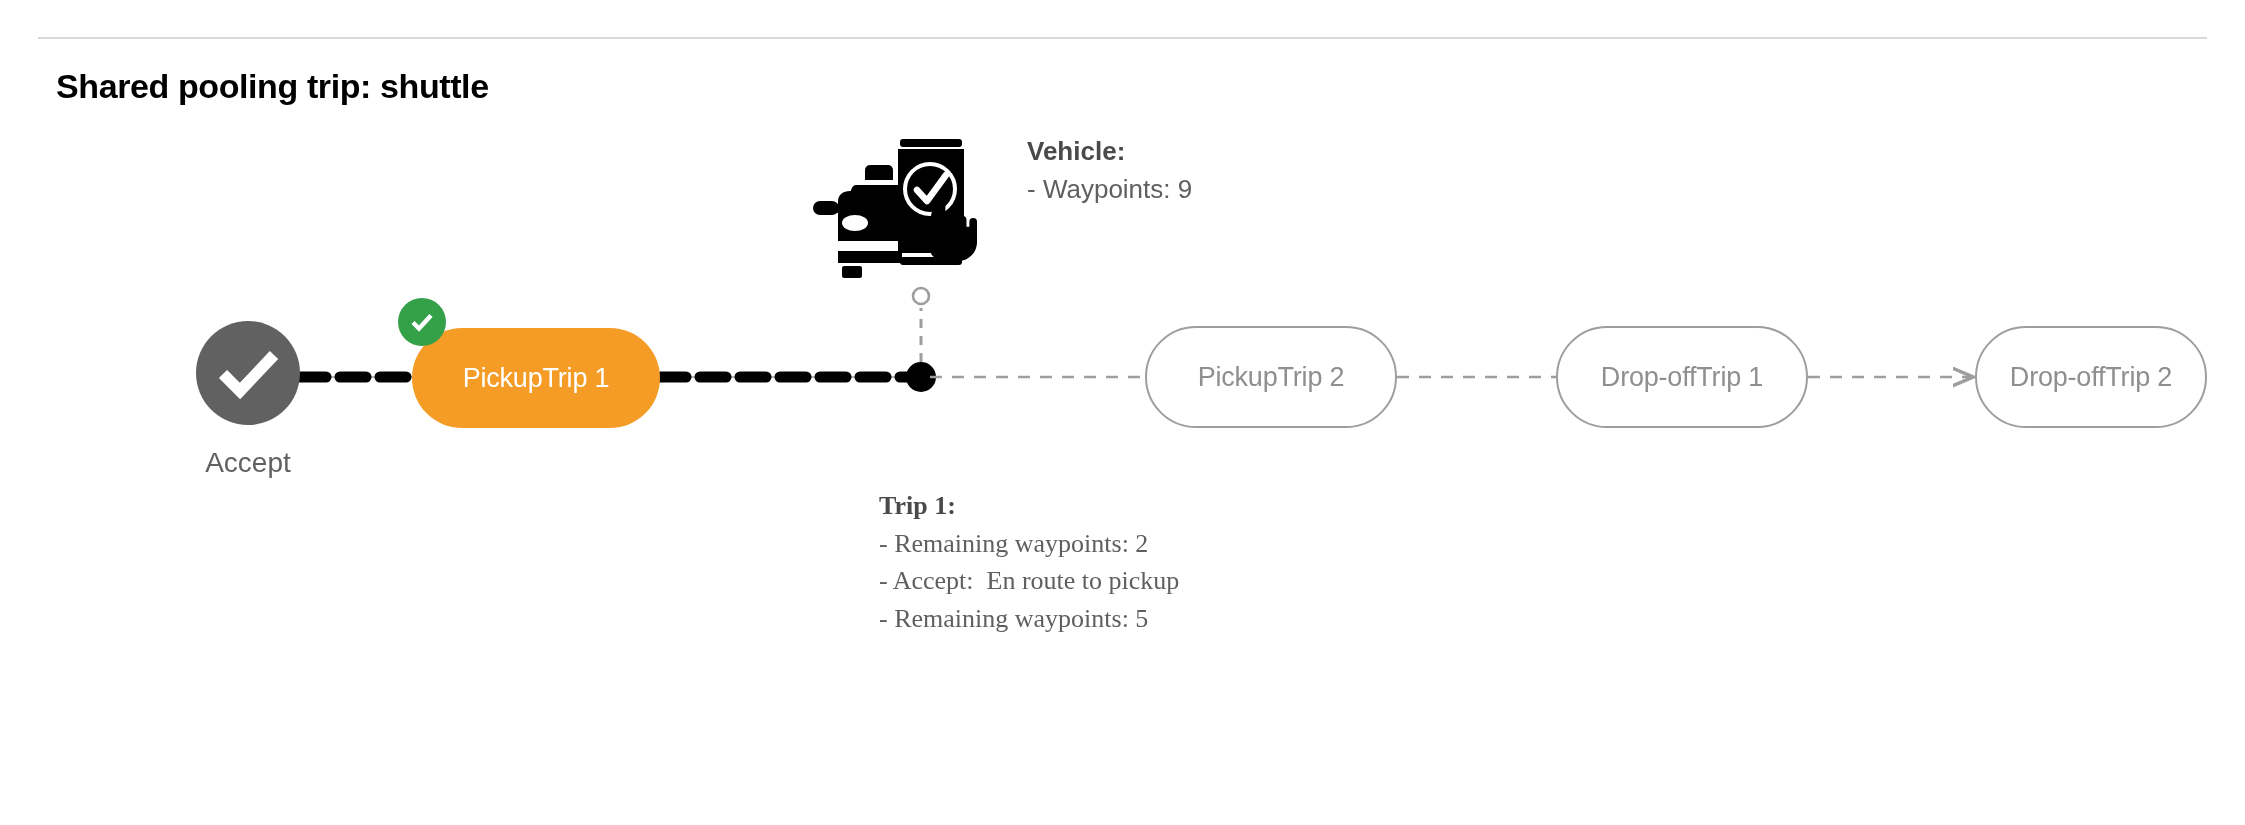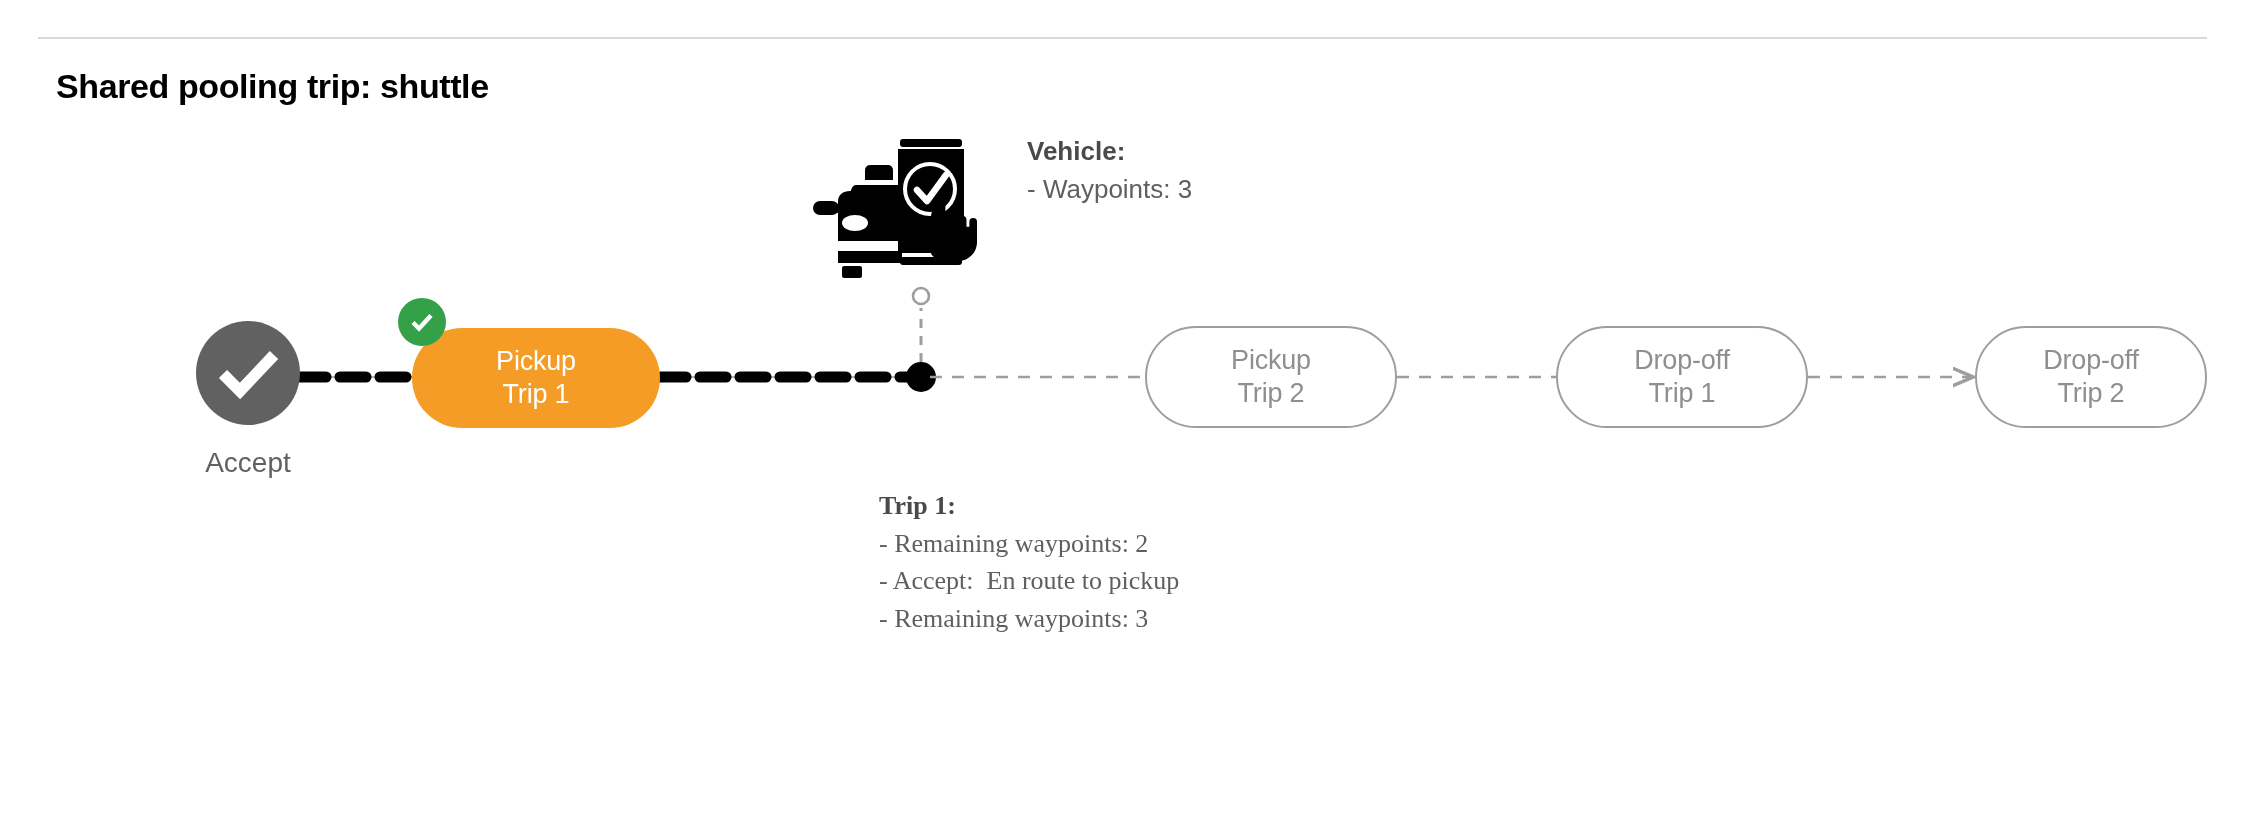--- a/index.html
+++ b/index.html
@@ -50,21 +50,21 @@
     top: 0;
     width: 2245px;
     height: 825px;
   }
 
   
   .node {
     position: absolute;
     box-sizing: border-box;
     display: flex;
-    flex-direction: column;
+    flex-direction: row;
     align-items: center;
     justify-content: center;
     border-radius: 999px;
     text-align: right;
     line-height: 1.22;
   }
   .node .node-line { display: block; white-space: nowrap; }
 
   .node-active {
     background: #F49C26;
@@ -255,26 +255,26 @@
                a16 16 0 0 1 -16 -16
                v-22
                z" transform="translate(-2,0) scale(0.96) translate(6,4)"></path>
     </g>
   </svg>
 
   <div id="vehicle-info" class="info-block">
     <div>
       <span class="info-heading">Vehicle</span><span class="info-heading">:</span>
     </div>
-    <div class="info-line">- Waypoints: 3</div>
+    <div class="info-line">- Waypoints: 9</div>
   </div>
 
   <div id="trips-info" class="info-block">
     <div>
       <span class="info-heading">Trip 1</span><span class="info-heading">:</span>
     </div>
     <div class="info-line">- Remaining waypoints: 2</div>
 
     <div class="info-line">- Accept:  En route to pickup</div>
-    <div class="info-line">- Remaining waypoints: 3</div>
+    <div class="info-line">- Remaining waypoints: 5</div>
   </div>
 
 </div>
 
 </body></html>

